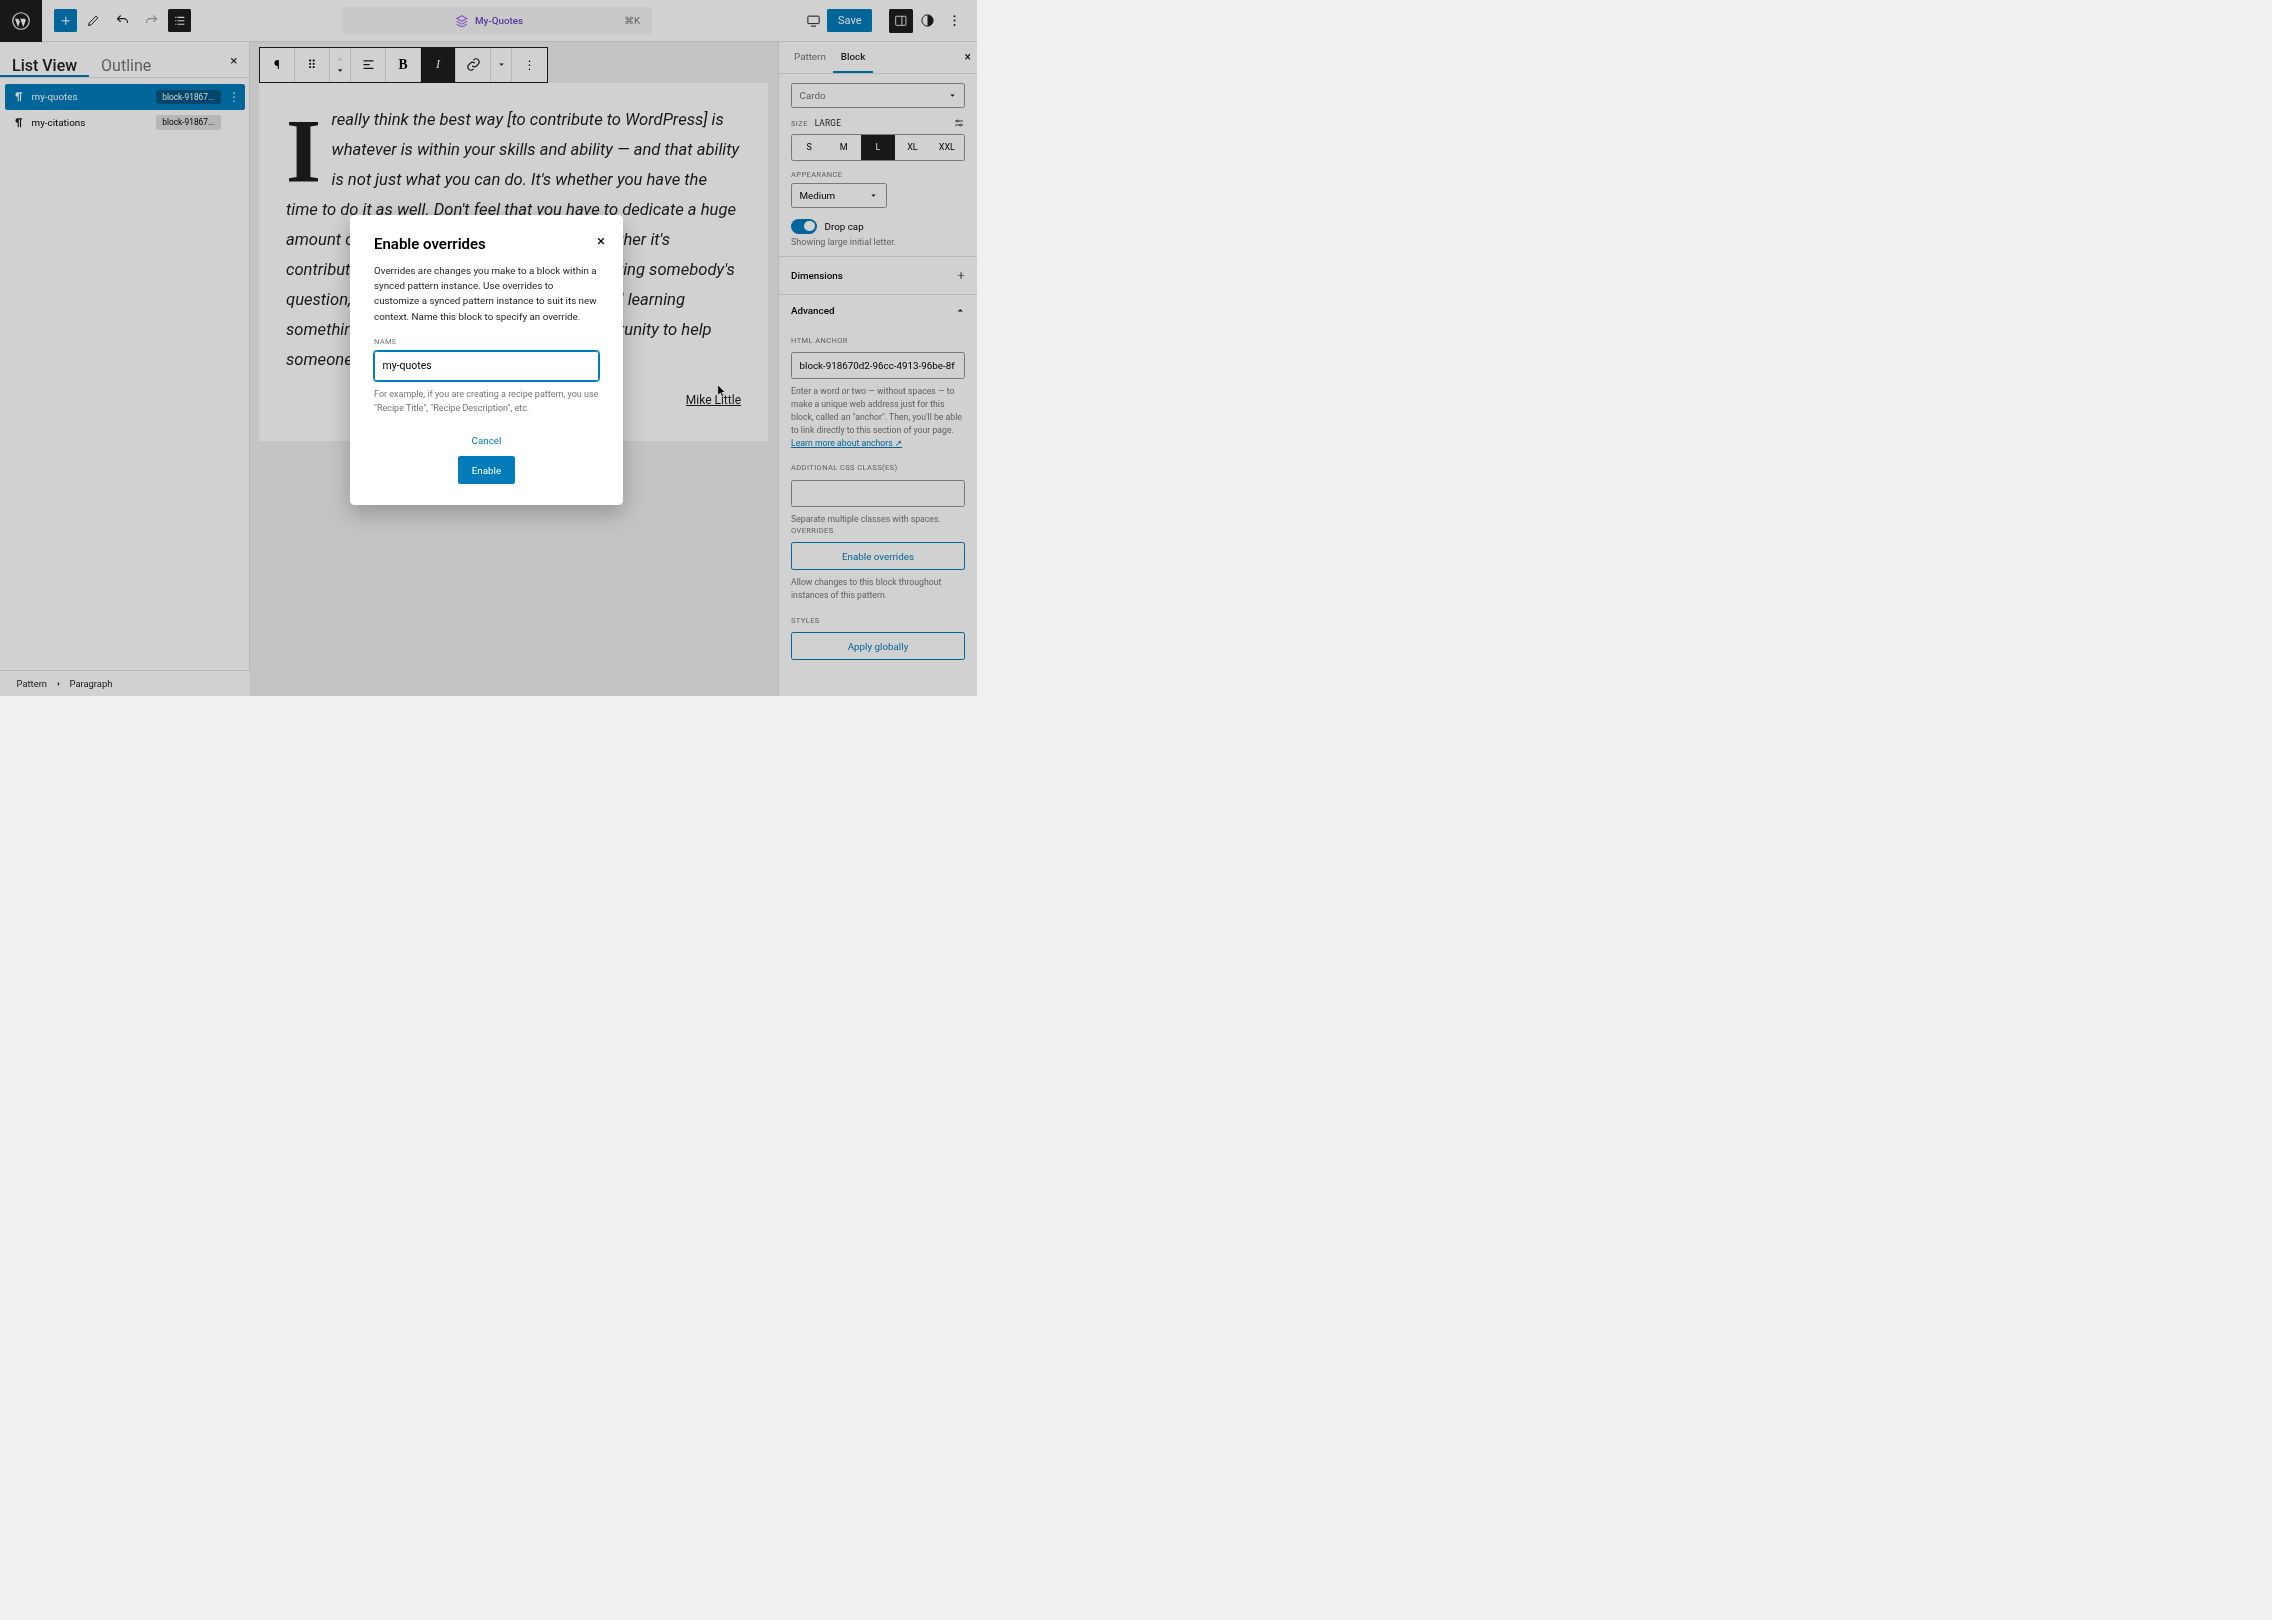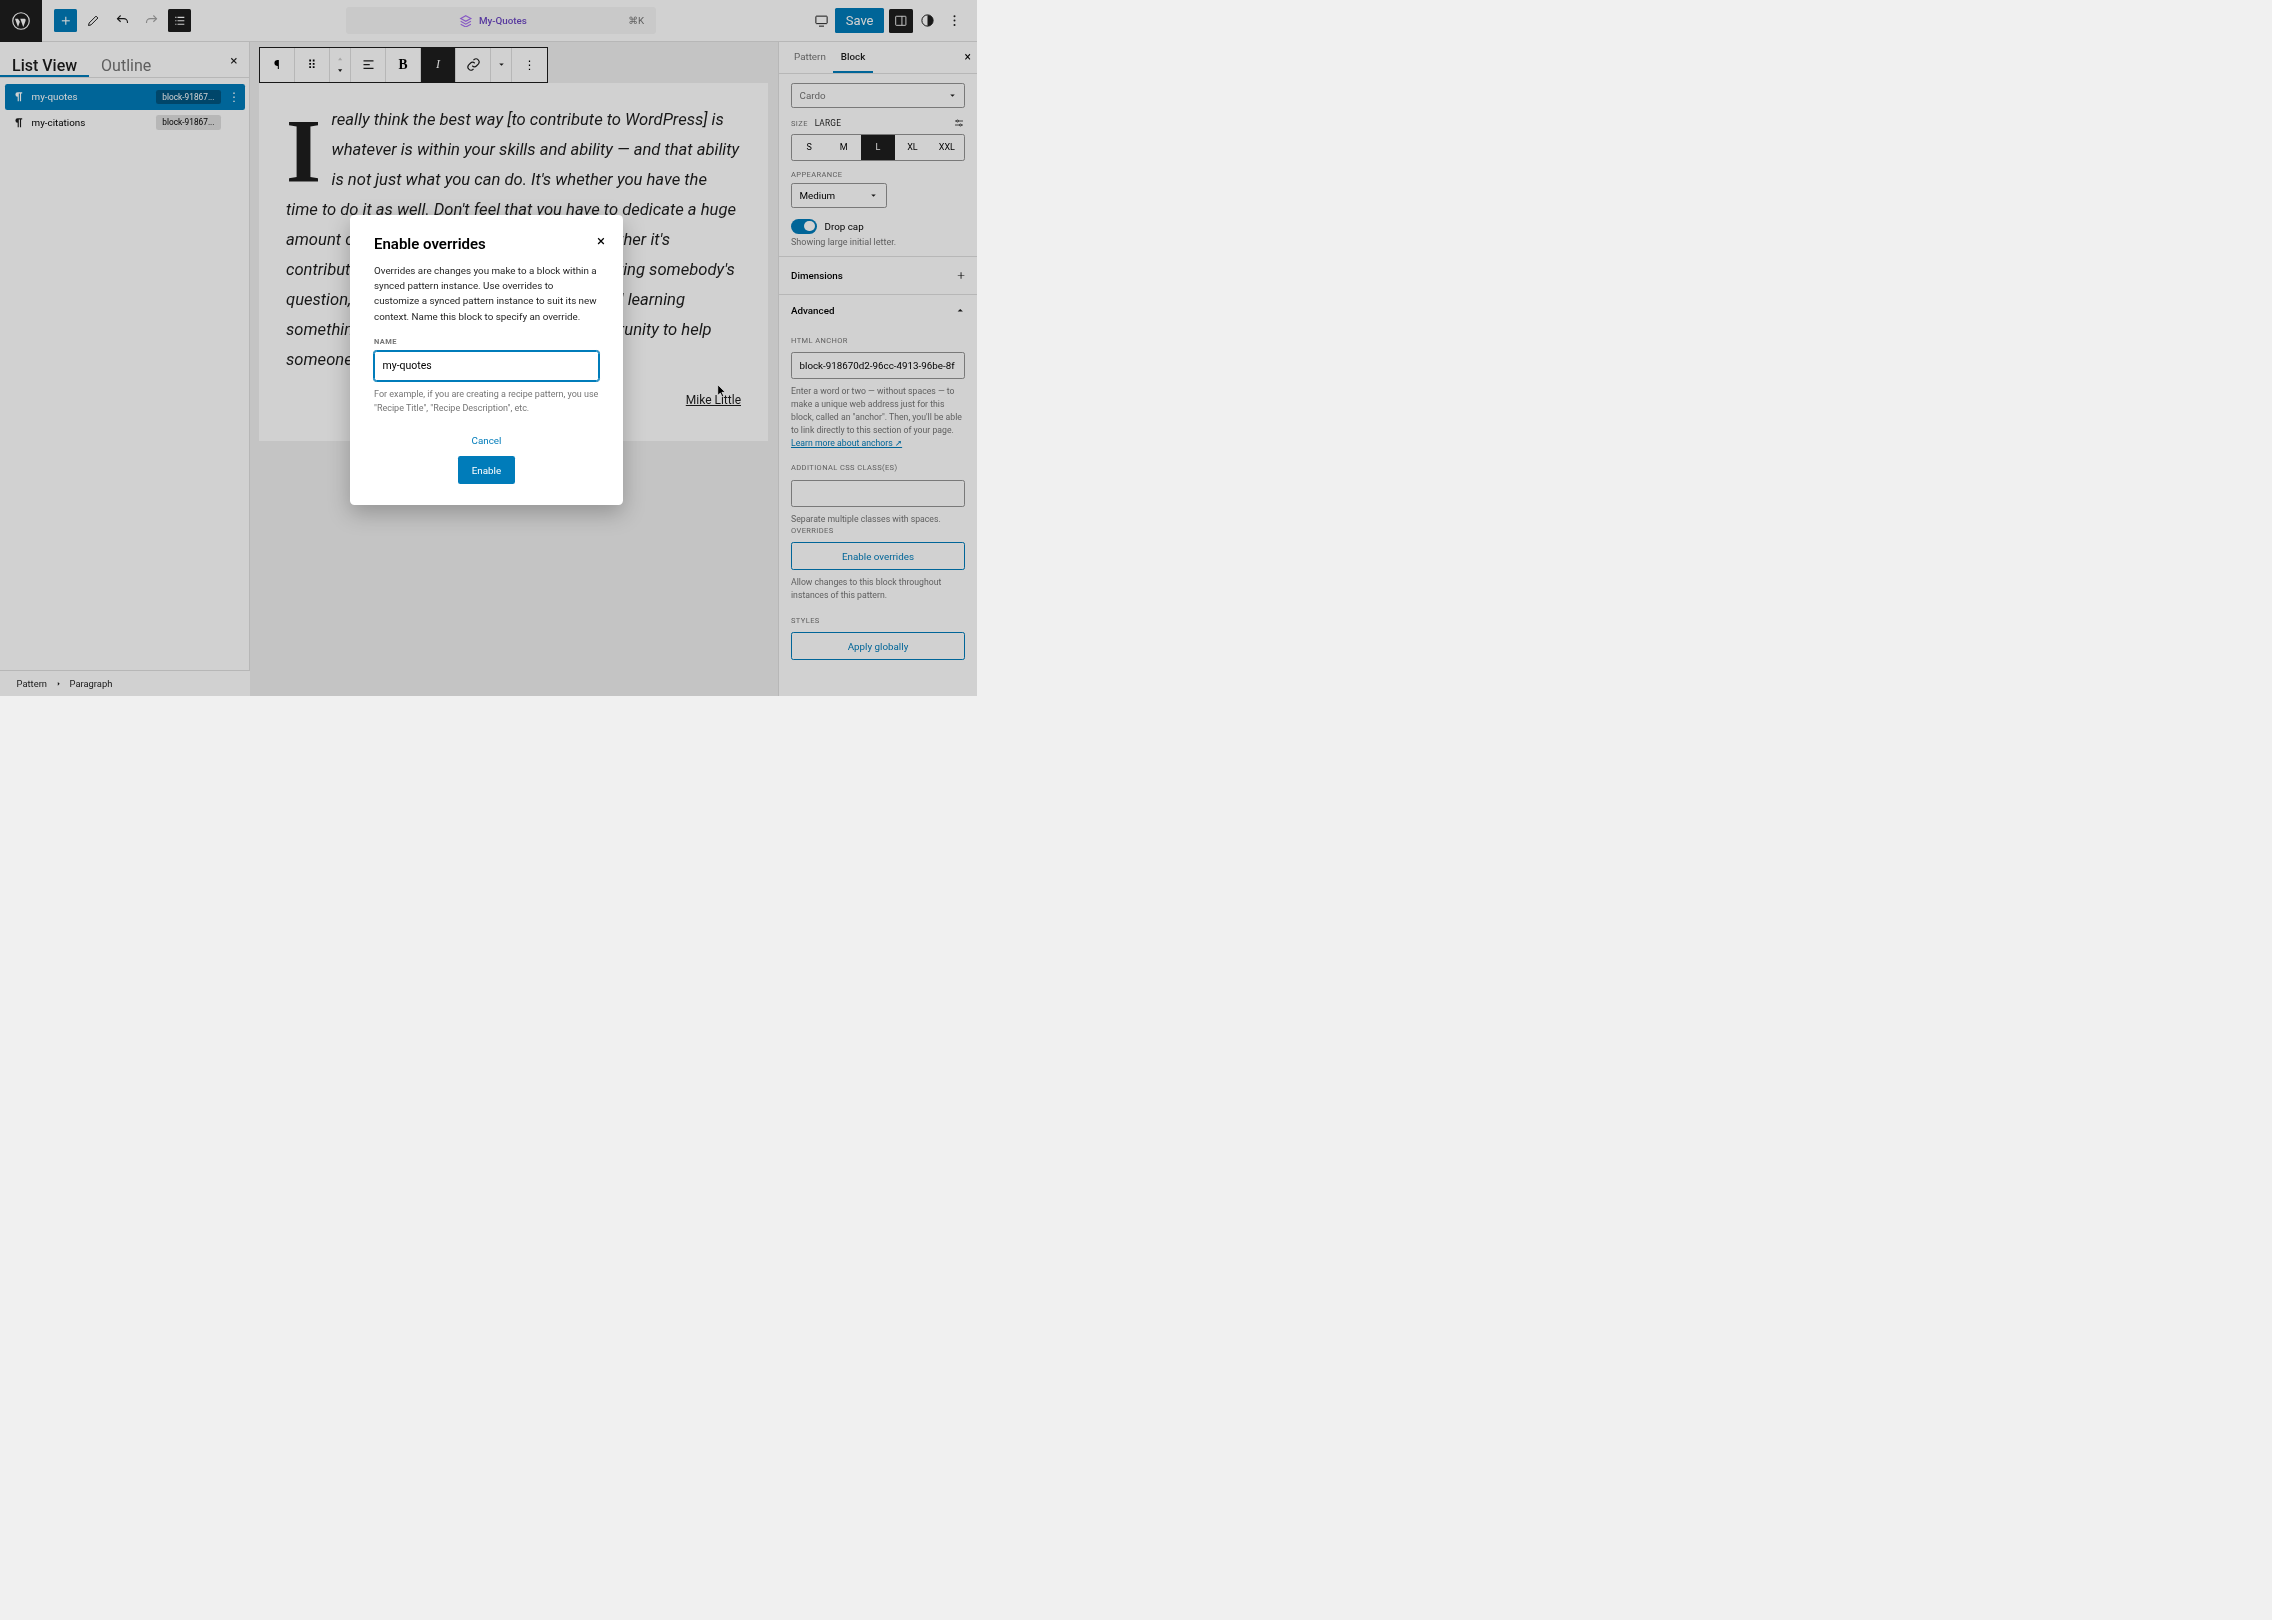--- a/index.html
+++ b/index.html
@@ -8,21 +8,21 @@
 
 .topbar { height: 42px; background: #fff; display: flex; align-items: center; padding: 0 9px; border-bottom: 0.8px solid #e0e0e0; }
 .wp-logo { width: 42px; height: 42px; background: #1e1e1e; display: flex; align-items: center; justify-content: center; margin-left: -9px; margin-right: 9px; }
 .topbar-btn { width: 22.6px; height: 22.6px; display: flex; align-items: center; justify-content: center; border-radius: 1.5px; margin: 0 3px; cursor: pointer; }
 .topbar-btn.add { background: #007cba; color: #fff; }
 .topbar-btn.list { background: #1e1e1e; color: #fff; }
 .topbar-center { flex: 1; display: flex; justify-content: center; }
 .doc-pill { background: #f6f6f6; height: 27px; border-radius: 3px; display: flex; align-items: center; padding: 0 12px; width: 310px; justify-content: space-between; }
 .doc-title { display: flex; align-items: center; gap: 6px; color: #6b46c1; font-size: 9.8px; font-weight: 500; margin: 0 auto; }
 .kb-hint { color: #757575; font-size: 9.8px; }
-.save-btn { background: #007cba; color: #fff; border: none; padding: 5.3px 10.5px; border-radius: 1.5px; font-size: 13px; cursor: pointer; margin-right: 3px; }
+.save-btn { background: #007cba; color: #fff; border: none; padding: 5.3px 10.5px; border-radius: 1.5px; font-size: 11px; cursor: pointer; margin-right: 15px; }
 .tb-icon-btn { width: 24px; height: 24px; display: flex; align-items: center; justify-content: center; border-radius: 1.5px; margin: 0 1.5px; cursor: pointer; }
 .tb-icon-btn.dark { background: #1e1e1e; color: #fff; }
 
 
 .left-panel { position: absolute; left: 0; top: 42px; width: 250px; height: 654px; background: #fff; border-right: 0.8px solid #e0e0e0; }
 .lp-tabs { display: flex; border-bottom: 0.8px solid #e0e0e0; height: 36px; position: relative; }
 .lp-tab { padding: 14px 12px; font-size: 16px; color: #757575; cursor: pointer; }
 .lp-tab.active { color: #1e1e1e; font-weight: 500; border-bottom: 2.3px solid #007cba; }
 .lp-close { position: absolute; right: 4.5px; top: 7.5px; width: 21px; height: 21px; display: flex; align-items: center; justify-content: center; cursor: pointer; font-size: 13.6px; color: #1e1e1e; }
 .lp-list { padding: 6px 4.5px; }
@@ -71,21 +71,21 @@
 
 
 .breadcrumb { position: absolute; bottom: 0; left: 0; width: 250px; height: 26px; background: #fff; border-top: 0.8px solid #e0e0e0; display: flex; align-items: center; padding: 0 16.6px; font-size: 9.4px; color: #1e1e1e; gap: 7.5px; z-index: 5; }
 
 
 .scrim { position: absolute; inset: 0; background: rgba(0,0,0,0.18); z-index: 20; }
 .modal { position: absolute; left: 350px; top: 215px; width: 273px; background: #fff; border-radius: 4.5px; box-shadow: 0 7.5px 22.6px rgba(0,0,0,0.25); z-index: 30; padding: 19.6px 24px 21px; }
 .modal h2 { font-size: 15px; font-weight: 600; margin-bottom: 10.5px; }
 .modal-close { position: absolute; top: 16.6px; right: 18px; font-size: 15px; cursor: pointer; }
 .modal-desc { font-size: 9.8px; line-height: 1.55; margin-bottom: 13.6px; color: #1e1e1e; }
-.modal-label { font-size: 7.5px; letter-spacing: 0.4px; color: #757575; text-transform: uppercase; margin-bottom: 4.5px; font-weight: bold; }
+.modal-label { font-size: 7.5px; letter-spacing: 0.4px; color: #757575; text-transform: uppercase; margin-bottom: 4.5px; }
 .modal-input { width: 100%; border: 1.1px solid #007cba; border-radius: 2.3px; padding: 7.5px 7.5px; font-size: 10.5px; outline: 0.8px solid #007cba; outline-offset: 0; }
 .modal-hint { font-size: 9px; color: #757575; line-height: 1.5; margin-top: 7.5px; }
 .modal-actions { display: flex; justify-content: flex-end; gap: 10.5px; margin-top: 19.6px; align-items: center; flex-direction: column; }
 .btn-text { color: #007cba; font-size: 9.8px; cursor: pointer; }
 .btn-primary { background: #007cba; color: #fff; border: none; padding: 8.3px 13.6px; border-radius: 2.3px; font-size: 9.8px; cursor: pointer; }
 
 .cursor-arrow { position: absolute; left: 717px; top: 384px; z-index: 35; font-size: 10.5px; }
 
 svg { display: block; }
 </style>

